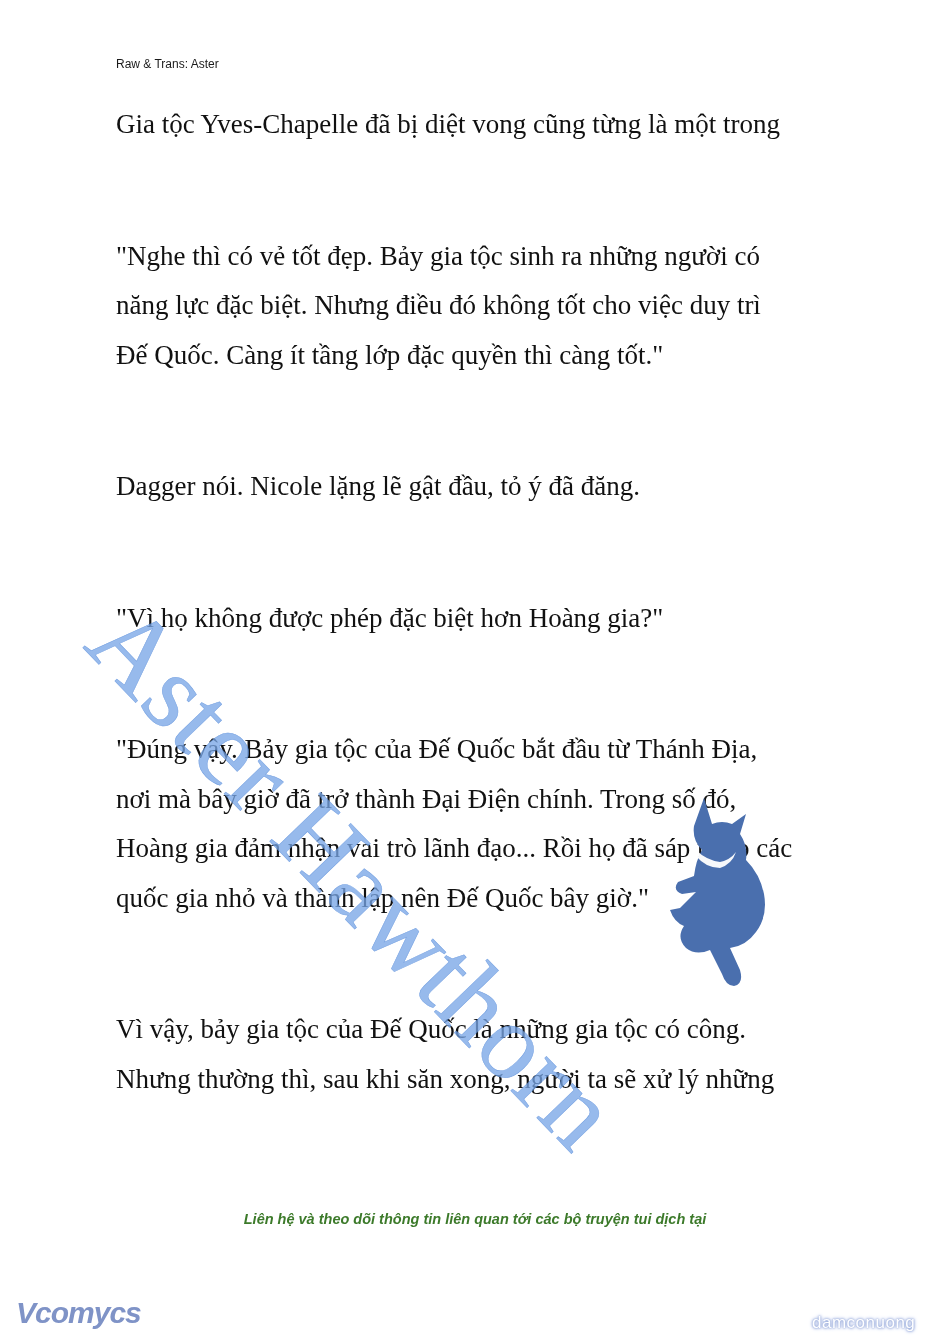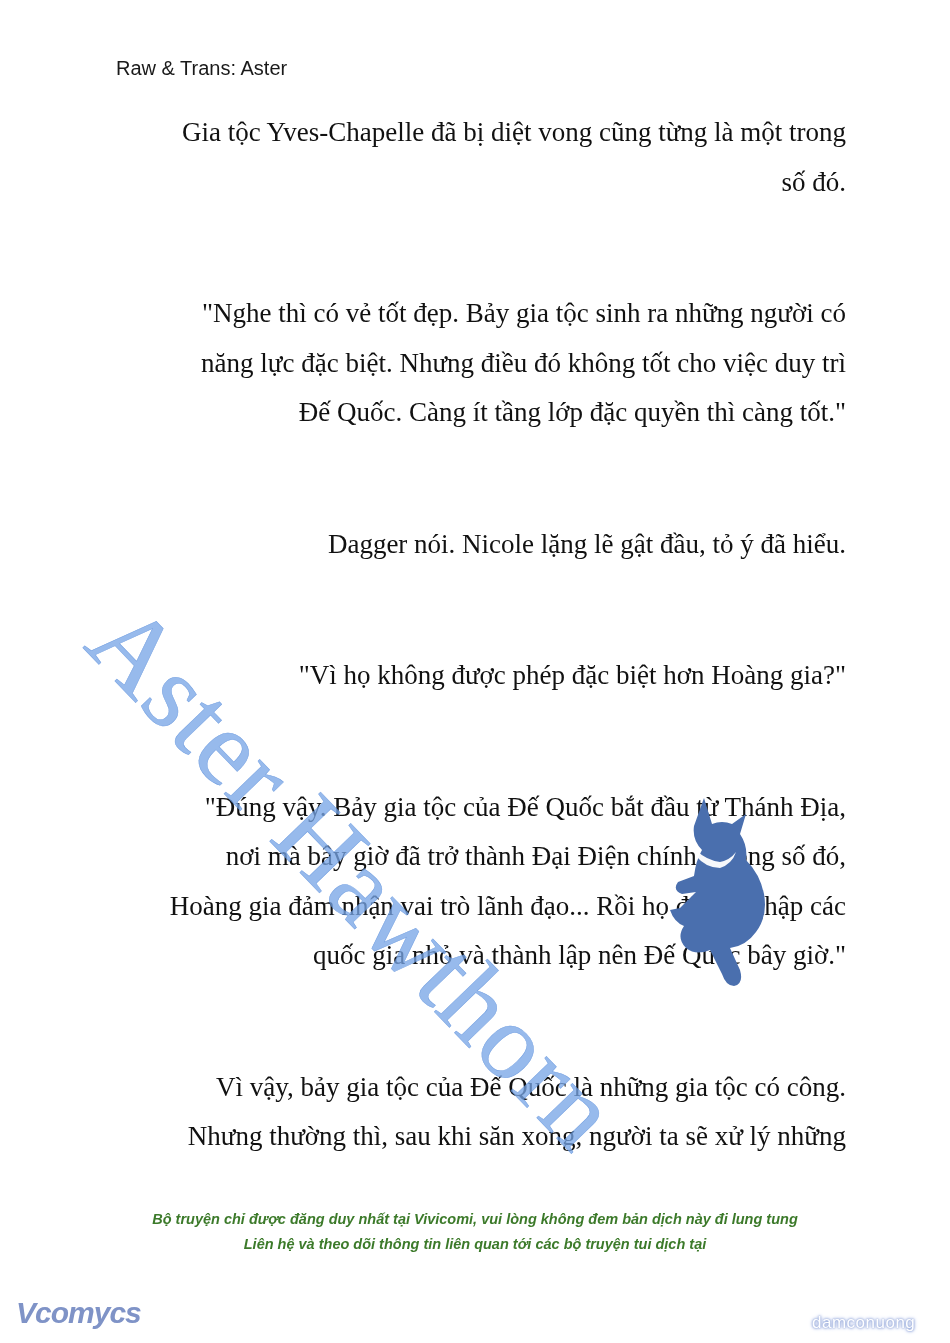--- a/index.html
+++ b/index.html
@@ -13,29 +13,28 @@
       position: relative;
       overflow: hidden;
       font-family: "Liberation Serif", serif;
       color: #111111;
     }
     .header {
       position: absolute;
       left: 116px;
       top: 57px;
       font-family: "Liberation Sans", sans-serif;
-      font-size: 20px;
+      font-size: 12px;
       color: #1a1a1a;
     }
     .content {
       position: absolute;
       left: 116px;
-      top: 108px;
+      top: 100px;
       width: 730px;
-      text-align: right;
     }
     .para {
       font-size: 27px;
       line-height: 49.5px;
       margin: 0;
       white-space: nowrap;
     }
     .line { display: block; }
     .watermark {
       position: absolute;
@@ -98,31 +97,30 @@
     }
   </style>
 </head>
 <body>
 
 <div class="header">Raw &amp; Trans: Aster</div>
 
 <div class="content">
   <p class="para" style="top:0;">
     <span class="line">Gia tộc Yves-Chapelle đã bị diệt vong cũng từng là một trong</span>
-    <span class="line">số đó.</span>
   </p>
   <div style="height:82px;"></div>
   <p class="para">
     <span class="line">"Nghe thì có vẻ tốt đẹp. Bảy gia tộc sinh ra những người có</span>
     <span class="line">năng lực đặc biệt. Nhưng điều đó không tốt cho việc duy trì</span>
     <span class="line">Đế Quốc. Càng ít tầng lớp đặc quyền thì càng tốt."</span>
   </p>
   <div style="height:82px;"></div>
   <p class="para">
-    <span class="line">Dagger nói. Nicole lặng lẽ gật đầu, tỏ ý đã hiểu.</span>
+    <span class="line">Dagger nói. Nicole lặng lẽ gật đầu, tỏ ý đã đăng.</span>
   </p>
   <div style="height:82px;"></div>
   <p class="para">
     <span class="line">"Vì họ không được phép đặc biệt hơn Hoàng gia?"</span>
   </p>
   <div style="height:82px;"></div>
   <p class="para">
     <span class="line">"Đúng vậy. Bảy gia tộc của Đế Quốc bắt đầu từ Thánh Địa,</span>
     <span class="line">nơi mà bây giờ đã trở thành Đại Điện chính. Trong số đó,</span>
     <span class="line">Hoàng gia đảm nhận vai trò lãnh đạo... Rồi họ đã sáp nhập các</span>
@@ -136,18 +134,17 @@
 </div>
 
 <div class="watermark">Aster Hawthorn</div>
 
 <svg class="cat" viewBox="0 0 120 200" xmlns="http://www.w3.org/2000/svg">
   <path fill="#4a6fae" d="M44 8 L52 34 Q62 30 72 34 L86 24 L80 44 Q88 56 86 70 Q100 84 104 104 Q108 126 96 142 Q86 156 70 158 L80 180 Q84 194 74 196 Q66 196 62 184 L50 160 Q36 166 26 158 Q16 148 24 136 Q14 132 10 120 L20 118 Q28 110 36 102 L22 104 Q12 100 18 92 L34 86 Q36 70 42 60 Q32 50 34 36 Z"></path>
   <path fill="#ffffff" d="M36 60 Q46 70 60 72 Q70 70 76 62 Q72 74 60 78 Q46 78 36 66 Z" opacity="0.95"></path>
 </svg>
 
 <div class="footer-notes">
-  <div>Bộ truyện chỉ được đăng duy nhất tại Vivicomi, vui lòng không đem bản dịch này đi lung tung</div>
   <div>Liên hệ và theo dõi thông tin liên quan tới các bộ truyện tui dịch tại</div>
 </div>
 
 <div class="logo-left">Vcomycs</div>
 <div class="logo-right">damconuong</div>
 
 </body></html>

